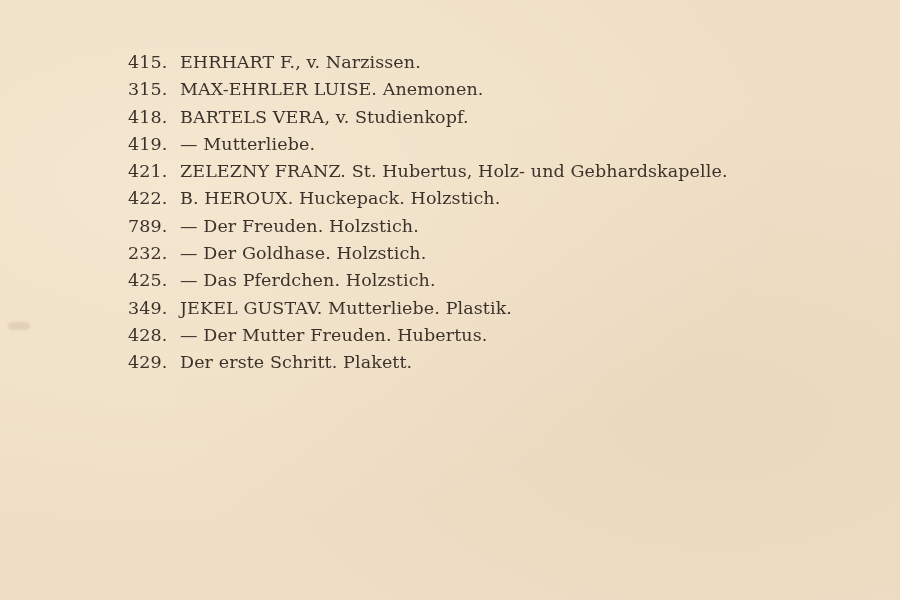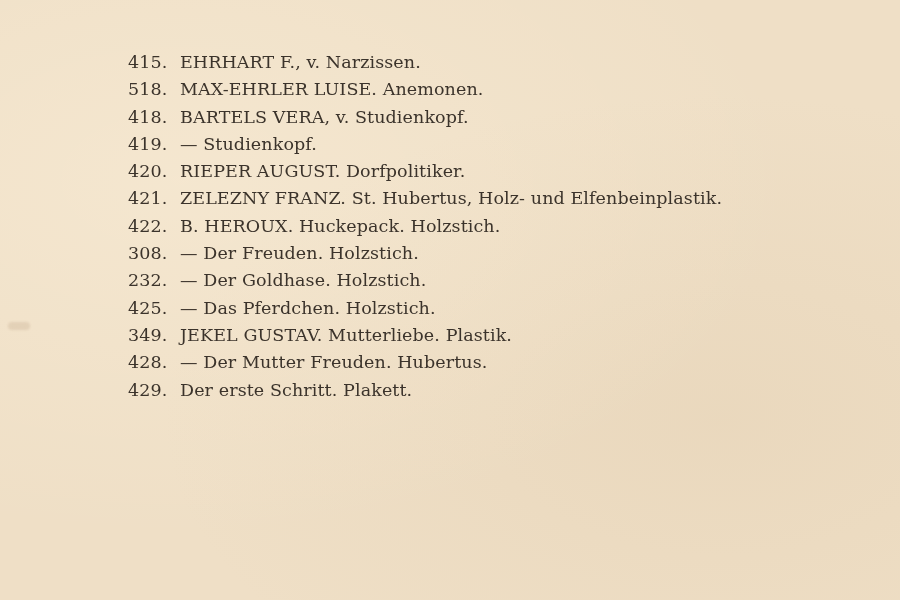--- a/index.html
+++ b/index.html
@@ -69,27 +69,26 @@
       filter: blur(1px);
     }
   </style>
 </head>
 <body>
 
 <div class="page">
 
   <ul class="catalog-list">
     <li class="entry"><span class="num">415.</span><span class="text">EHRHART F., v. Narzissen.</span></li>
-    <li class="entry"><span class="num">518.</span><span class="text">MAX-EHRLER LUISE. Anemonen.</span></li>
+    <li class="entry"><span class="num">315.</span><span class="text">MAX-EHRLER LUISE. Anemonen.</span></li>
     <li class="entry"><span class="num">418.</span><span class="text">BARTELS VERA, v. Studienkopf.</span></li>
-    <li class="entry"><span class="num">419.</span><span class="text">— Studienkopf.</span></li>
-    <li class="entry"><span class="num">420.</span><span class="text">RIEPER AUGUST. Dorfpolitiker.</span></li>
-    <li class="entry"><span class="num">421.</span><span class="text">ZELEZNY FRANZ. St. Hubertus, Holz- und Elfenbeinplastik.</span></li>
+    <li class="entry"><span class="num">419.</span><span class="text">— Mutterliebe.</span></li>
+    <li class="entry"><span class="num">421.</span><span class="text">ZELEZNY FRANZ. St. Hubertus, Holz- und Gebhardskapelle.</span></li>
     <li class="entry"><span class="num">422.</span><span class="text">B. HEROUX. Huckepack. Holzstich.</span></li>
-    <li class="entry"><span class="num">308.</span><span class="text">— Der Freuden. Holzstich.</span></li>
+    <li class="entry"><span class="num">789.</span><span class="text">— Der Freuden. Holzstich.</span></li>
     <li class="entry"><span class="num">232.</span><span class="text">— Der Goldhase. Holzstich.</span></li>
     <li class="entry"><span class="num">425.</span><span class="text">— Das Pferdchen. Holzstich.</span></li>
     <li class="entry"><span class="num">349.</span><span class="text">JEKEL GUSTAV. Mutterliebe. Plastik.</span></li>
     <li class="entry"><span class="num">428.</span><span class="text">— Der Mutter Freuden. Hubertus.</span></li>
     <li class="entry"><span class="num">429.</span><span class="text">Der erste Schritt. Plakett.</span></li>
   </ul>
 
   <div class="ornament">
     <svg viewBox="0 0 668 34" xmlns="http://www.w3.org/2000/svg" fill="none" stroke="#3b332b" stroke-width="1.6" stroke-linejoin="round" stroke-linecap="round">
 

